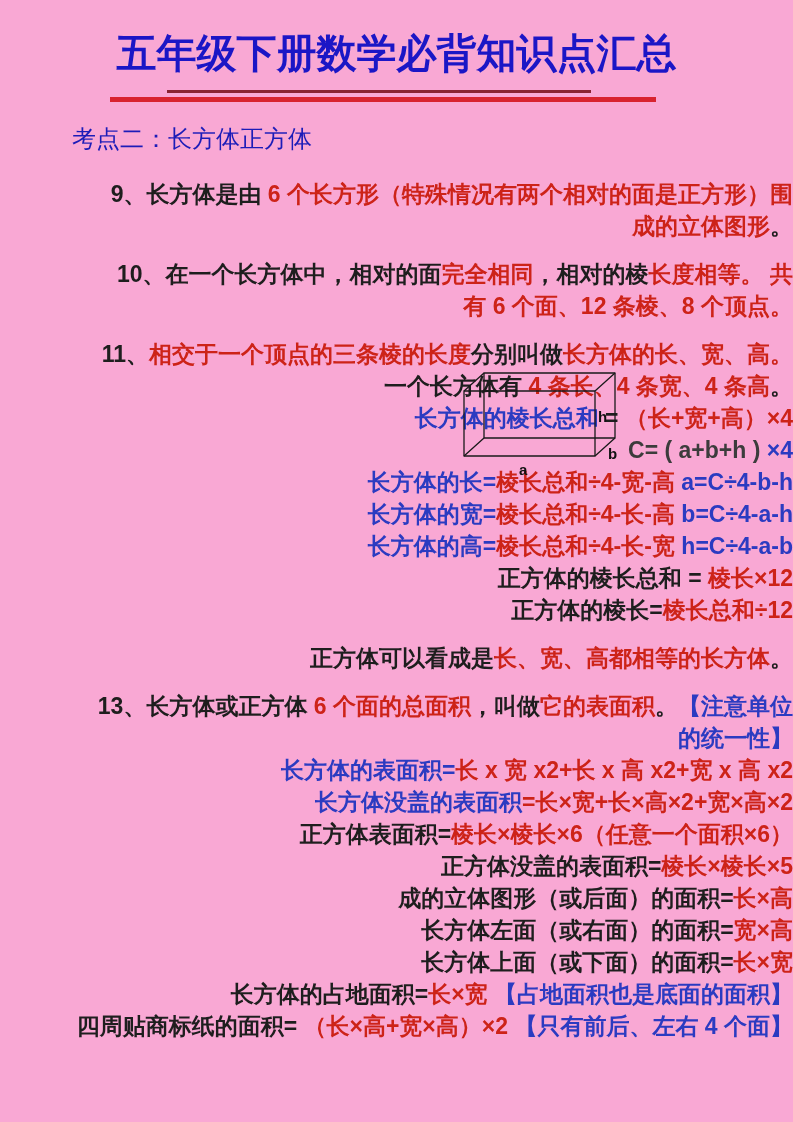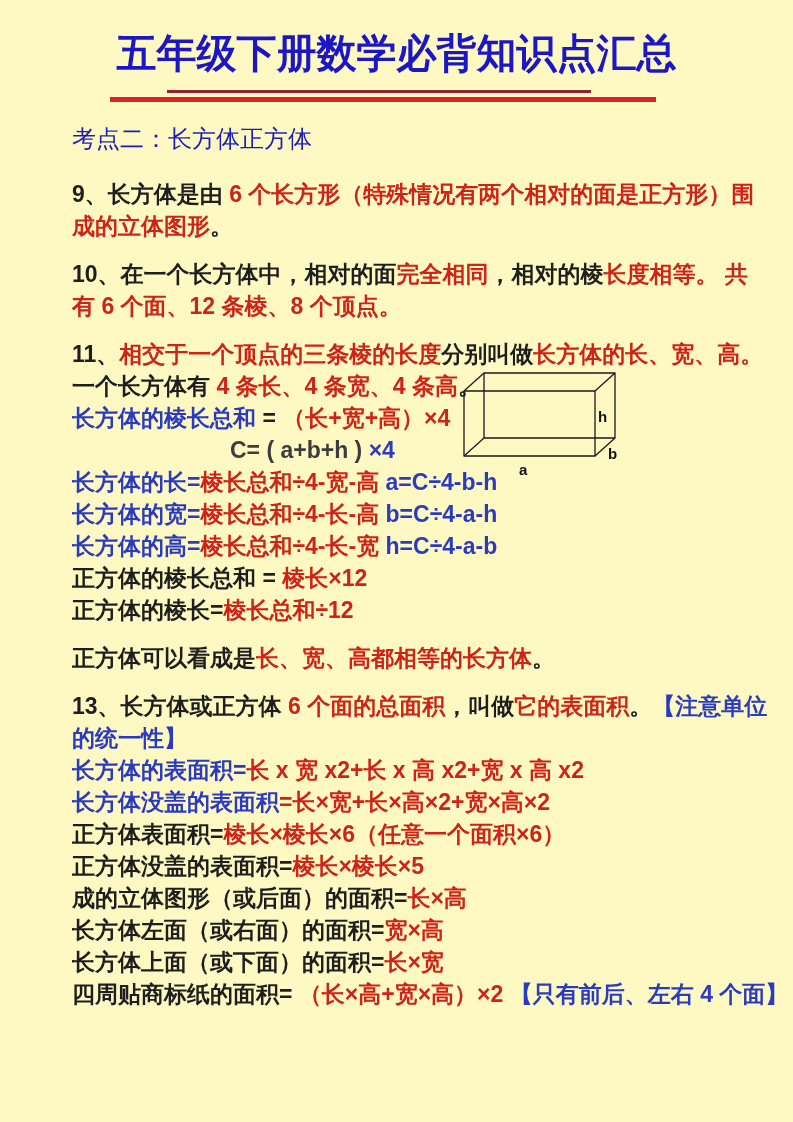--- a/index.html
+++ b/index.html
@@ -1,20 +1,20 @@
 <!DOCTYPE html>
 <html lang="zh"><head>
 <meta charset="utf-8">
 <style>
   html,body{margin:0;padding:0;background:#e8e8e8;}
   .page{
     position:relative;
     width:793px;height:1122px;
     margin:0 auto;
-    background:#fef9c3;
+    background:#f9a8d4;
     overflow:hidden;
     font-family:"Liberation Sans","DejaVu Sans",sans-serif;
   }
   .page-title{
     margin:28px 0 0 0;
     font-size:40px;
     line-height:50px;
     font-weight:bold;
     text-align:center;
     color:#1b16c6;
@@ -30,21 +30,21 @@
     font-weight:normal;
     color:#1c1cb8;
   }
   .content{
     margin:26px 0 0 72px;
     font-size:23px;
     font-weight:bold;
     line-height:32px;
   }
   .para{margin:0 0 16px 0;}
-  .line{white-space:pre;}
+  .line{white-space:pre;text-align:right;}
   .line.indent{padding-left:158px;}
   .seg-k{color:#1e1e1e;}
   .seg-r{color:#cd2318;}
   .seg-b{color:#2b3bc1;}
   .seg-g{color:#3c3c3c;}
   .cuboid{
     position:absolute;
     left:455px;top:358px;
     width:190px;height:122px;
   }
@@ -91,20 +91,21 @@
       <div class="para">
         <div class="line"><span class="seg-k">13、长方体或正方体 </span><span class="seg-r">6 个面的总面积</span><span class="seg-k">，叫做</span><span class="seg-r">它的表面积</span><span class="seg-k">。</span><span class="seg-b">【注意单位</span></div>
         <div class="line"><span class="seg-b">的统一性】</span></div>
         <div class="line"><span class="seg-b">长方体的表面积=</span><span class="seg-r">长 x 宽 x2+长 x 高 x2+宽 x 高 x2</span></div>
         <div class="line"><span class="seg-b">长方体没盖的表面积</span><span class="seg-r">=长×宽+长×高×2+宽×高×2</span></div>
         <div class="line"><span class="seg-k">正方体表面积=</span><span class="seg-r">棱长×棱长×6（任意一个面积×6）</span></div>
         <div class="line"><span class="seg-k">正方体没盖的表面积=</span><span class="seg-r">棱长×棱长×5</span></div>
         <div class="line"><span class="seg-k">成的立体图形（或后面）的面积=</span><span class="seg-r">长×高</span></div>
         <div class="line"><span class="seg-k">长方体左面（或右面）的面积=</span><span class="seg-r">宽×高</span></div>
         <div class="line"><span class="seg-k">长方体上面（或下面）的面积=</span><span class="seg-r">长×宽</span></div>
+        <div class="line"><span class="seg-k">长方体的占地面积=</span><span class="seg-r">长×宽 </span><span class="seg-b">【占地面积也是底面的面积】</span></div>
         <div class="line"><span class="seg-k">四周贴商标纸的面积= </span><span class="seg-r">（长×高+宽×高）×2 </span><span class="seg-b">【只有前后、左右 4 个面】</span></div>
       </div>
     </div>
 
   <svg class="cuboid" viewBox="0 0 190 122">
     <g fill="none" stroke="#1a1a1a" stroke-width="1.3" stroke-linejoin="round">
 
       <rect x="9" y="33" width="131" height="65"></rect>
 
       <rect x="29" y="15" width="131" height="65"></rect>

